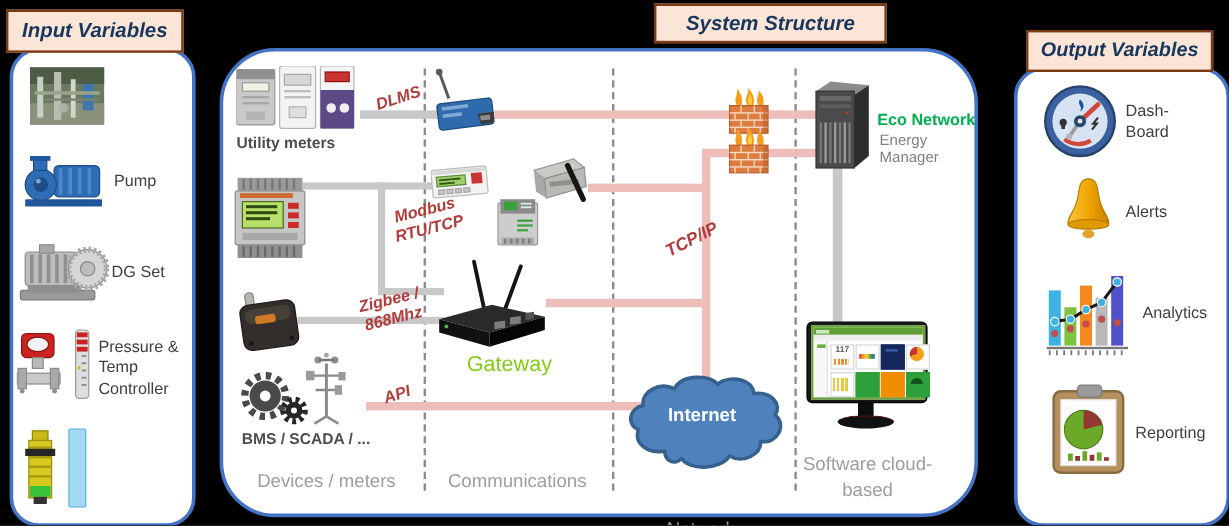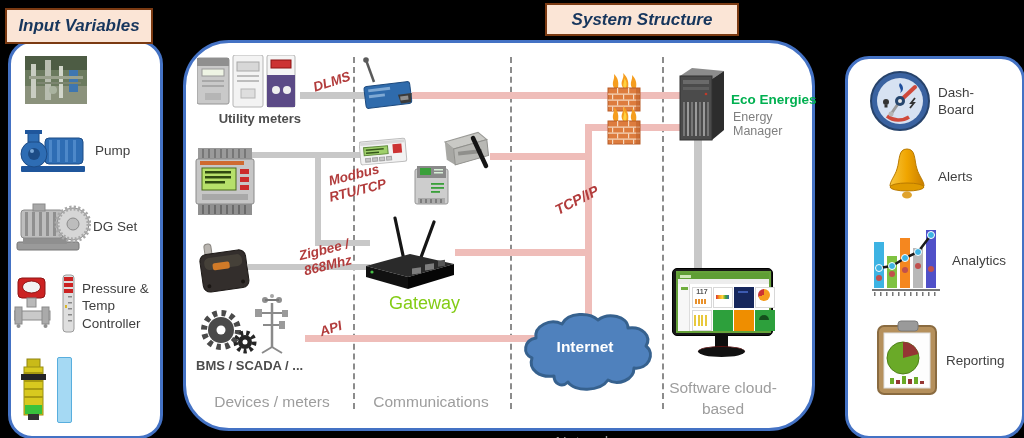--- a/index.html
+++ b/index.html
@@ -8,36 +8,37 @@
   .abs{position:absolute;}
   
   .hdr{background:#fbe5d6;border:2px solid #7b3a12;color:#17365d;font-weight:bold;
        font-style:italic;text-align:center;display:flex;align-items:center;justify-content:center;}
   
   .panel{background:#fff;border:3px solid #4472c4;border-radius:24px;}
   .mainbox{background:#fff;border:3px solid #4472c4;border-radius:46px;}
   .itemlbl{color:#3f3f3f;font-size:13.5px;line-height:1.28;}
   .sep{border-left:2px dashed #8c8c8c;width:0;}
   .collbl{color:#9d9d9d;font-size:15.5px;text-align:center;line-height:1.35;}
-  .nodelbl{color:#4d4d4d;font-size:13px;font-weight:bold;text-align:right;}
+  .nodelbl{color:#4d4d4d;font-size:13px;font-weight:bold;text-align:left;}
   .proto{color:#b23c3c;font-size:13.5px;font-weight:bold;font-style:italic;
          text-align:center;line-height:1.2;transform-origin:center;}
   .gline{background:#c8c8c8;}
   .pline{background:#efbdb9;}
   .z1{z-index:1}.z2{z-index:2}.z3{z-index:3}.z4{z-index:4}
   
   .scr-tile{position:absolute;width:18px;height:19px;border:1px solid #d8d8d8;background:#fff;}
 </style>
 </head>
 <body>
 
 <div id="stage">
 
   <div class="abs hdr z4" style="left:5px;top:8px;width:144px;height:32px;font-size:17px;">Input Variables</div>
   <div class="abs hdr z4" style="left:545px;top:3px;width:190px;height:29px;font-size:17px;">System Structure</div>
+  <div class="abs hdr z4" style="left:855px;top:25px;width:152px;height:31px;font-size:16.5px;">Output Variables</div>
 
   <div class="abs panel z1" style="left:8px;top:40px;width:149px;height:393px;"></div>
 
   <svg class="abs z2" style="left:25px;top:56px;" width="62" height="48" viewBox="0 0 62 48">
     <rect width="62" height="48" fill="#6b7a5e"></rect>
     <rect y="0" width="62" height="14" fill="#4d5c44"></rect>
     <rect y="30" width="62" height="18" fill="#8b927c"></rect>
     <rect x="6" y="8" width="5" height="34" fill="#c9cdc2"></rect>
     <rect x="20" y="4" width="6" height="40" fill="#b8bdb0"></rect>
     <rect x="34" y="10" width="4" height="32" fill="#d2d6cb"></rect>
@@ -222,21 +223,21 @@
     <line x1="70" y1="7" x2="84" y2="7" stroke="#777" stroke-width="2"></line>
     <circle cx="77" cy="3" r="2" fill="#a5a5a5"></circle>
     <line x1="66" y1="20" x2="88" y2="20" stroke="#8a8a8a" stroke-width="2"></line>
     <rect x="60" y="16" width="7" height="8" fill="#9a9a9a"></rect>
     <rect x="87" y="17" width="6" height="7" fill="#9a9a9a"></rect>
     <line x1="68" y1="32" x2="86" y2="32" stroke="#8a8a8a" stroke-width="2"></line>
     <rect x="84" y="28" width="6" height="8" fill="#9a9a9a"></rect>
     <line x1="77" y1="54" x2="67" y2="60" stroke="#8a8a8a" stroke-width="2"></line>
     <line x1="77" y1="54" x2="87" y2="60" stroke="#8a8a8a" stroke-width="2"></line>
   </svg>
-  <div class="abs nodelbl z3" style="left:196px;top:358px;width:118px;text-align:left;">BMS / SCADA / ...</div>
+  <div class="abs nodelbl z3" style="left:196px;top:358px;width:118px;text-align:center;">BMS / SCADA / ...</div>
 
   <svg class="abs z3" style="left:360px;top:56px;" width="56" height="56" viewBox="0 0 56 56">
     <line x1="14" y1="26" x2="6" y2="4" stroke="#5a5a5a" stroke-width="2.5"></line>
     <circle cx="6" cy="4" r="2.8" fill="#5a5a5a"></circle>
     <g transform="rotate(-7 28 40)">
       <rect x="5" y="28" width="46" height="22" rx="3" fill="#2f6bac" stroke="#1d4a7e"></rect>
       <rect x="9" y="31" width="22" height="3" fill="#7fa9d4"></rect>
       <rect x="9" y="37" width="16" height="3" fill="#7fa9d4"></rect>
       <polygon points="38,40 52,40 50,49 40,49" fill="#3b3b3b"></polygon>
       <rect x="40" y="42" width="8" height="4" fill="#8f8f8f"></rect>
@@ -355,21 +356,21 @@
     <rect x="7" y="23" width="26" height="3" fill="#5e5e5e"></rect>
     <circle cx="30" cy="30" r="1.3" fill="#c03a2a"></circle>
     <rect x="7" y="38" width="2" height="34" fill="#777"></rect>
       <rect x="11" y="38" width="2" height="34" fill="#9a9a9a"></rect>
     <rect x="15" y="38" width="2" height="34" fill="#777"></rect>
       <rect x="19" y="38" width="2" height="34" fill="#9a9a9a"></rect>
     <rect x="23" y="38" width="2" height="34" fill="#777"></rect>
       <rect x="27" y="38" width="2" height="34" fill="#9a9a9a"></rect>
     <rect x="31" y="38" width="2" height="34" fill="#777"></rect>
   </svg>
-  <div class="abs z3" style="left:731px;top:92px;width:90px;color:#00b050;font-weight:bold;font-size:13.5px;">Eco Energies</div>
+  <div class="abs z3" style="left:731px;top:92px;width:90px;color:#00b050;font-weight:bold;font-size:13.5px;">Eco Network</div>
   <div class="abs z3" style="left:733px;top:110px;width:90px;color:#7f7f7f;font-size:12.5px;">Energy Manager</div>
 
   <div class="abs z3" style="left:672px;top:268px;width:101px;height:94px;">
     <div class="abs" style="left:0;top:0;width:99px;height:66px;background:#181818;border:1px solid #000;border-radius:5px;"></div>
     <div class="abs" style="left:4px;top:3px;width:91px;height:58px;background:#fff;border:2px solid #66a23a;">
       <div class="abs" style="left:0;top:0;width:91px;height:6px;background:#5f9e35;"></div>
       <div class="abs" style="left:2px;top:2px;width:11px;height:2.5px;background:#cfe7b8;"></div>
       <div class="abs" style="left:0;top:6px;width:91px;height:5px;background:#ededed;"></div>
       <div class="abs" style="left:0;top:11px;width:11px;height:47px;background:#f7f7f7;border-right:1px solid #ddd;"></div>
       <div class="abs" style="left:3px;top:14px;width:7px;height:3px;background:#6fae3e;"></div>

